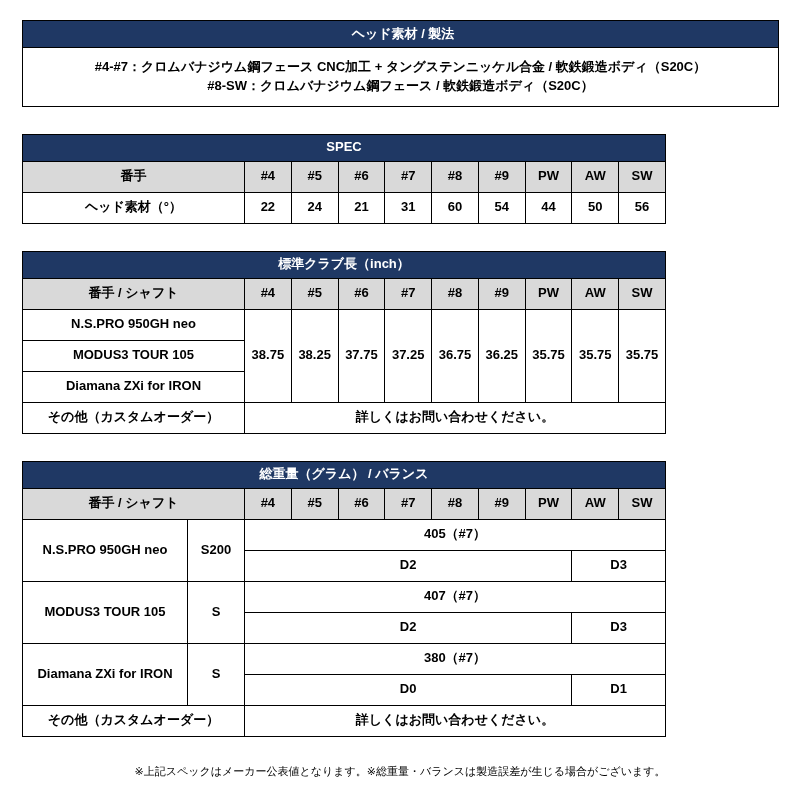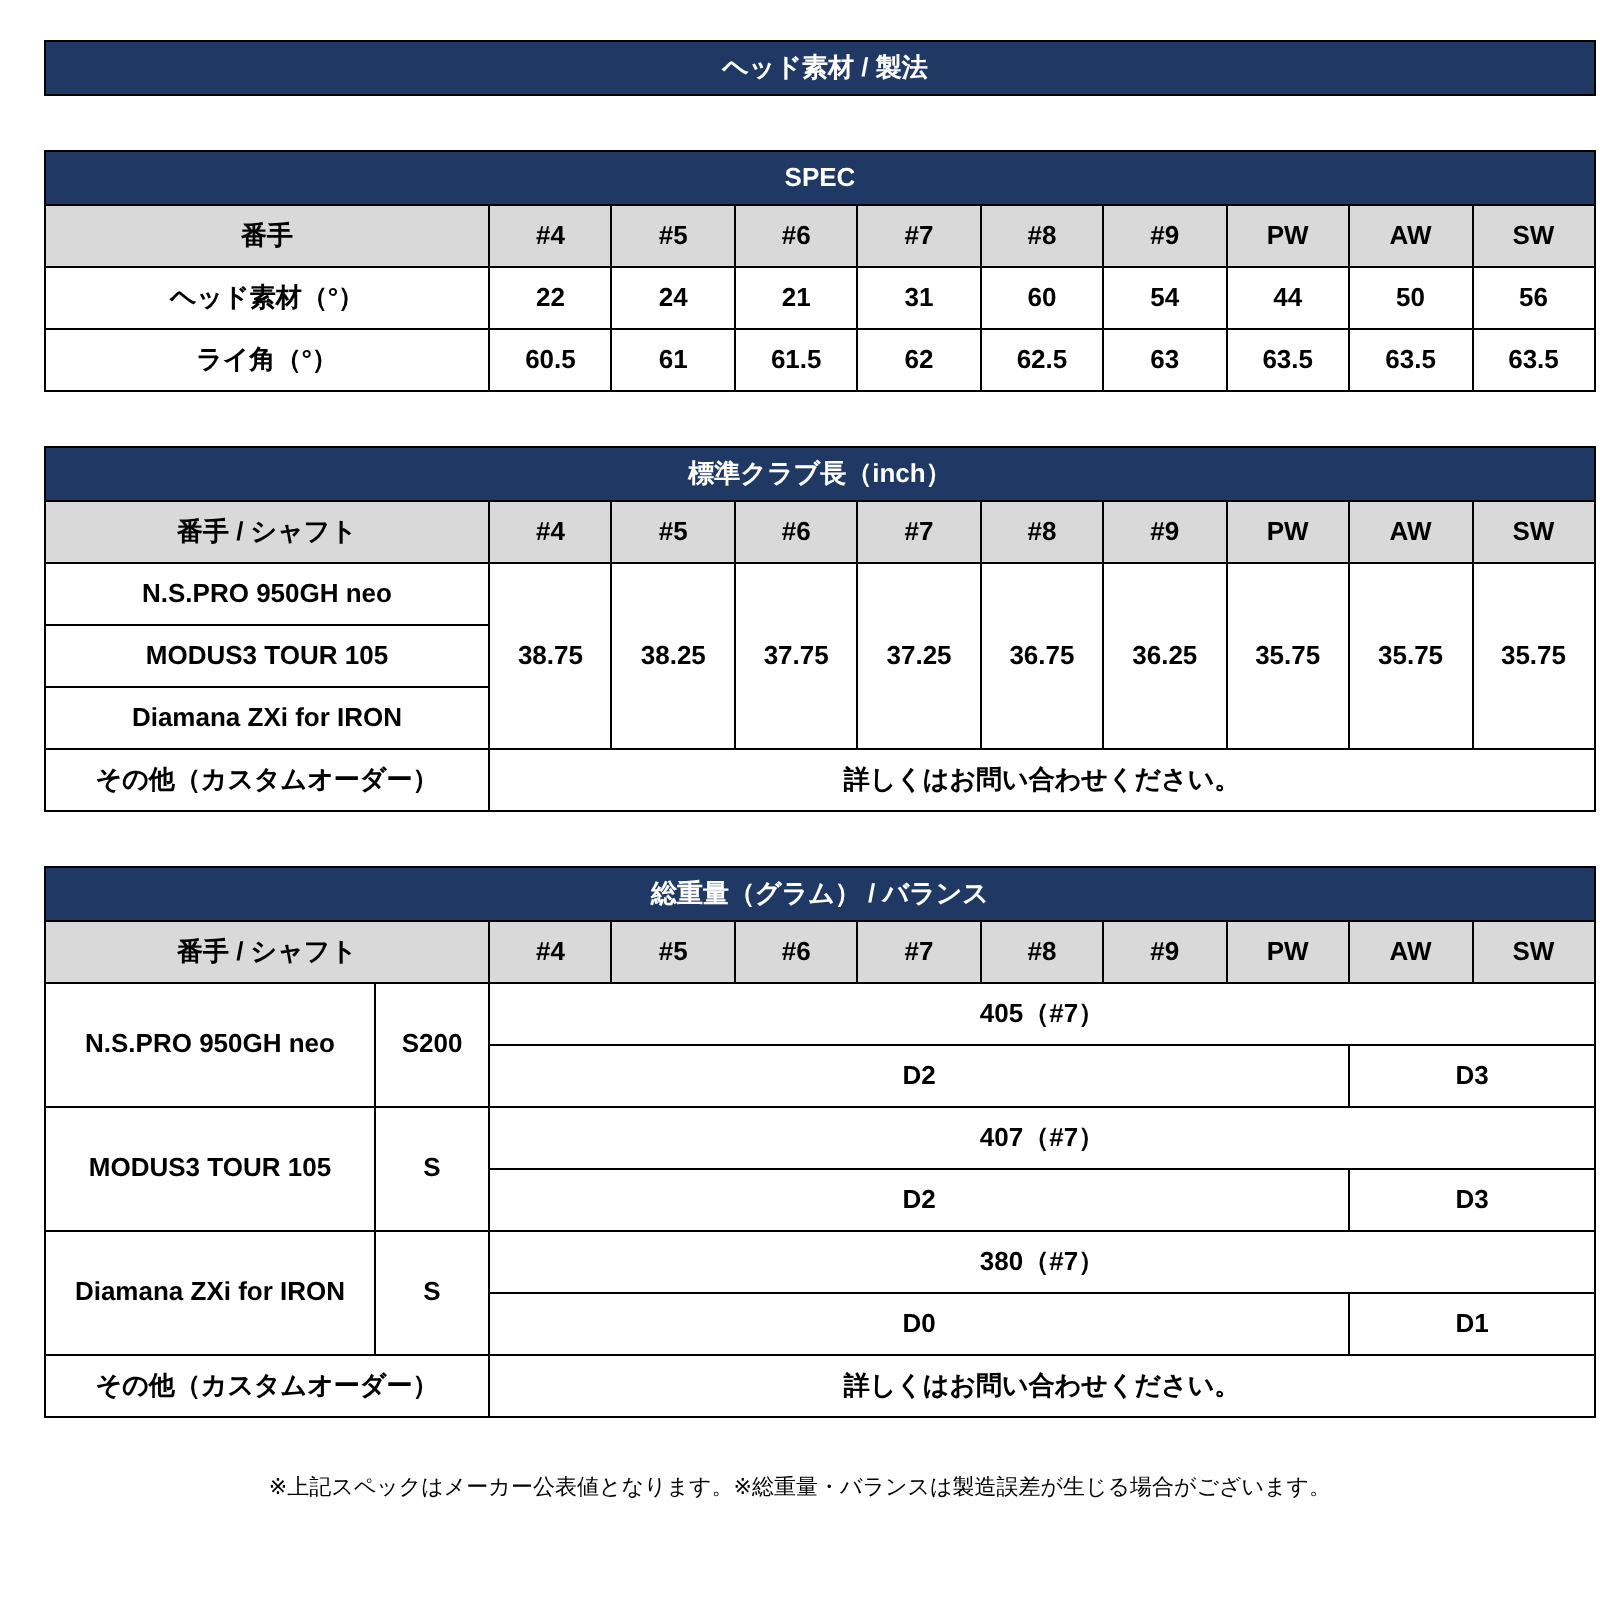--- a/index.html
+++ b/index.html
@@ -8,21 +8,21 @@
     --border:#000000;
     --header-text:#ffffff;
   }
   *{box-sizing:border-box;}
   html,body{margin:0;padding:0;}
   body{
     width:800px;min-height:800px;background:#ffffff;color:#000;
     font-family:"Liberation Sans","DejaVu Sans",sans-serif;
   }
   .wrap{width:800px;padding:20px 22px 6px;}
-  table.tbl{border-collapse:collapse;table-layout:fixed;width:776px;margin:0 0 27px 0;}
+  table.tbl{border-collapse:collapse;table-layout:fixed;width:644px;margin:0 0 27px 0;}
   .tbl td{
     border:1px solid var(--border);
     font-size:13px;font-weight:bold;text-align:center;vertical-align:middle;
     padding:2px 4px;height:31px;line-height:1.25;overflow:hidden;
   }
   .title-row td{background:var(--header-bg);color:var(--header-text);height:27px;}
   .ta-left{text-align:left;padding-left:9px !important;}
   .sub td{background:var(--subheader-bg);}
   .head-body{height:64px;padding:8px 9px !important;}
   .head-line{margin:3px 0;}
@@ -35,20 +35,26 @@
 <div class="wrap">
 
   <table class="tbl">
     <colgroup>
         <col style="width:756px">
       </colgroup>
     <tbody>
       <tr class="title-row">
         <td class="ta-left">ヘッド素材 / 製法</td>
       </tr>
+      <tr>
+        <td class="ta-left head-body">
+          <div class="head-line">#4-#7：クロムバナジウム鋼フェース CNC加工 + タングステンニッケル合金 / 軟鉄鍛造ボディ（S20C）</div>
+          <div class="head-line">#8-SW：クロムバナジウム鋼フェース / 軟鉄鍛造ボディ（S20C）</div>
+        </td>
+      </tr>
     </tbody>
   </table>
 
   <table class="tbl">
     <colgroup>
         <col style="width:222px">
         <col span="9">
       </colgroup>
     <tbody>
       <tr class="title-row">
@@ -71,32 +77,20 @@
         <td>22</td>
         <td>24</td>
         <td>21</td>
         <td>31</td>
         <td>60</td>
         <td>54</td>
         <td>44</td>
         <td>50</td>
         <td>56</td>
       </tr>
-      <tr>
-        <td>ライ角（°）</td>
-        <td>60.5</td>
-        <td>61</td>
-        <td>61.5</td>
-        <td>62</td>
-        <td>62.5</td>
-        <td>63</td>
-        <td>63.5</td>
-        <td>63.5</td>
-        <td>63.5</td>
-      </tr>
     </tbody>
   </table>
 
   <table class="tbl">
     <colgroup>
         <col style="width:222px">
         <col span="9">
       </colgroup>
     <tbody>
       <tr class="title-row">

